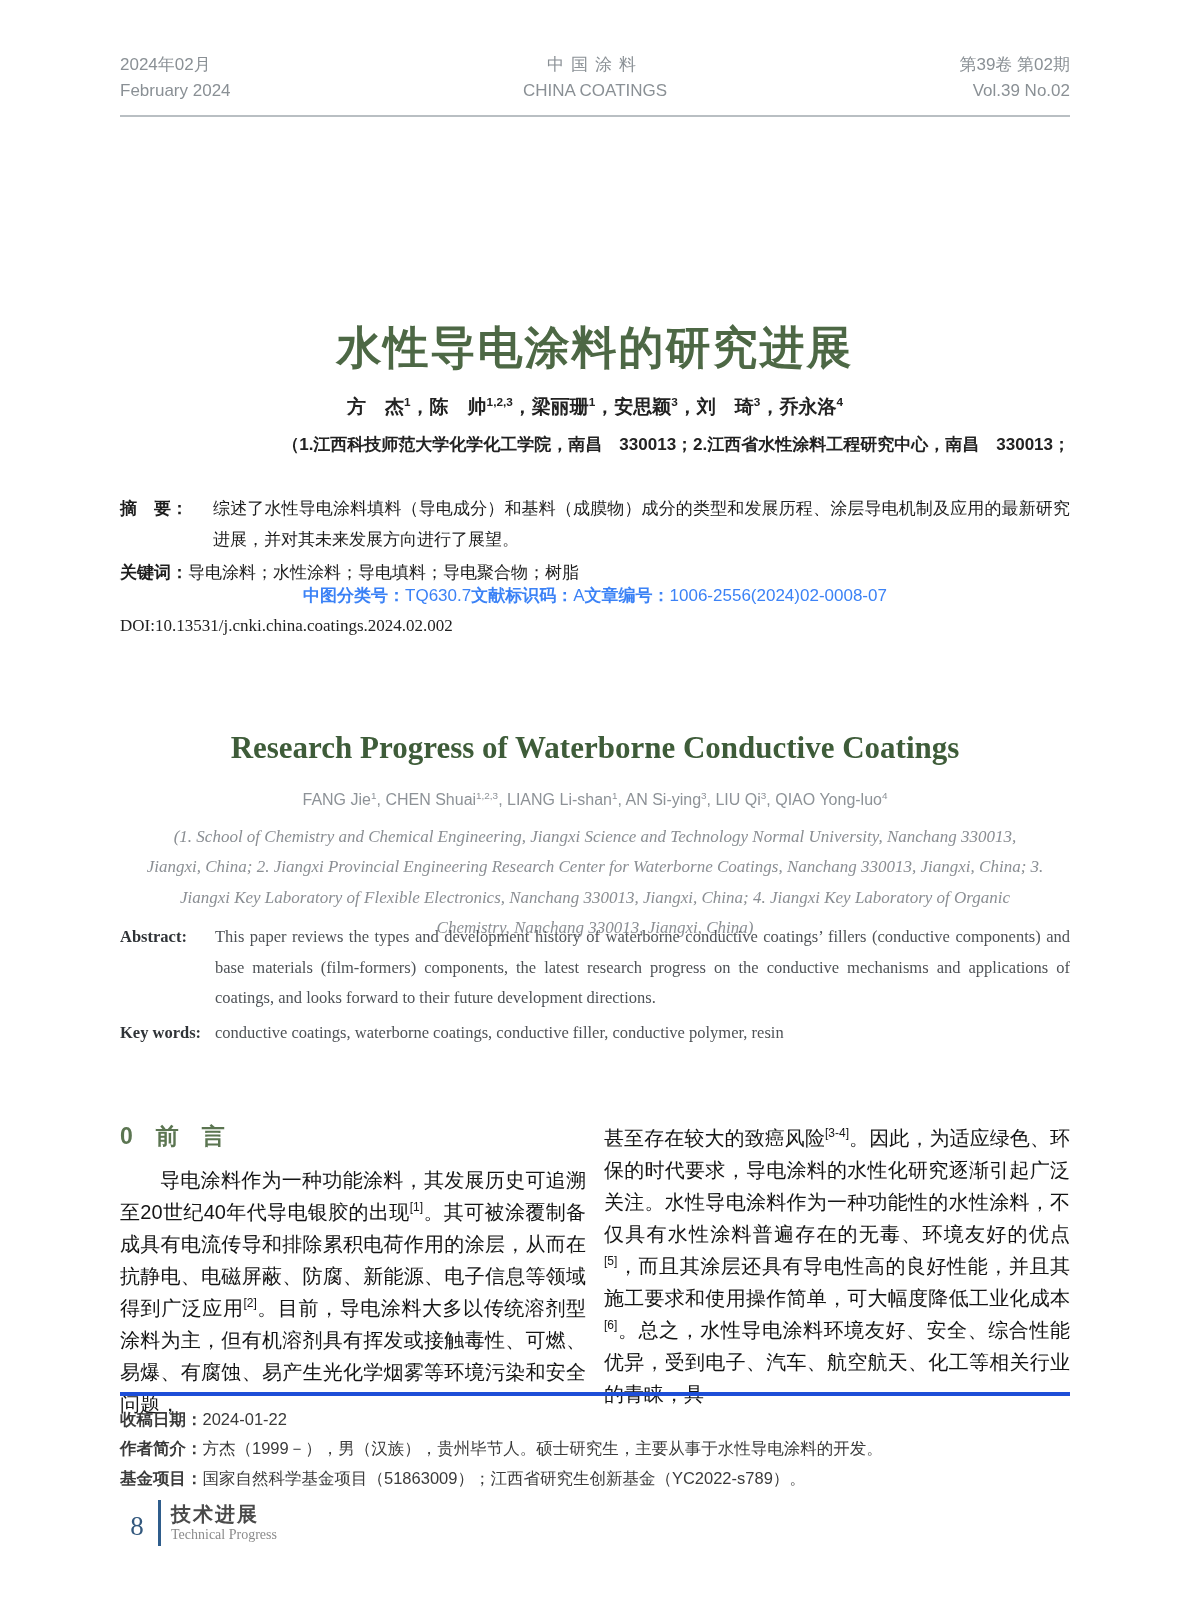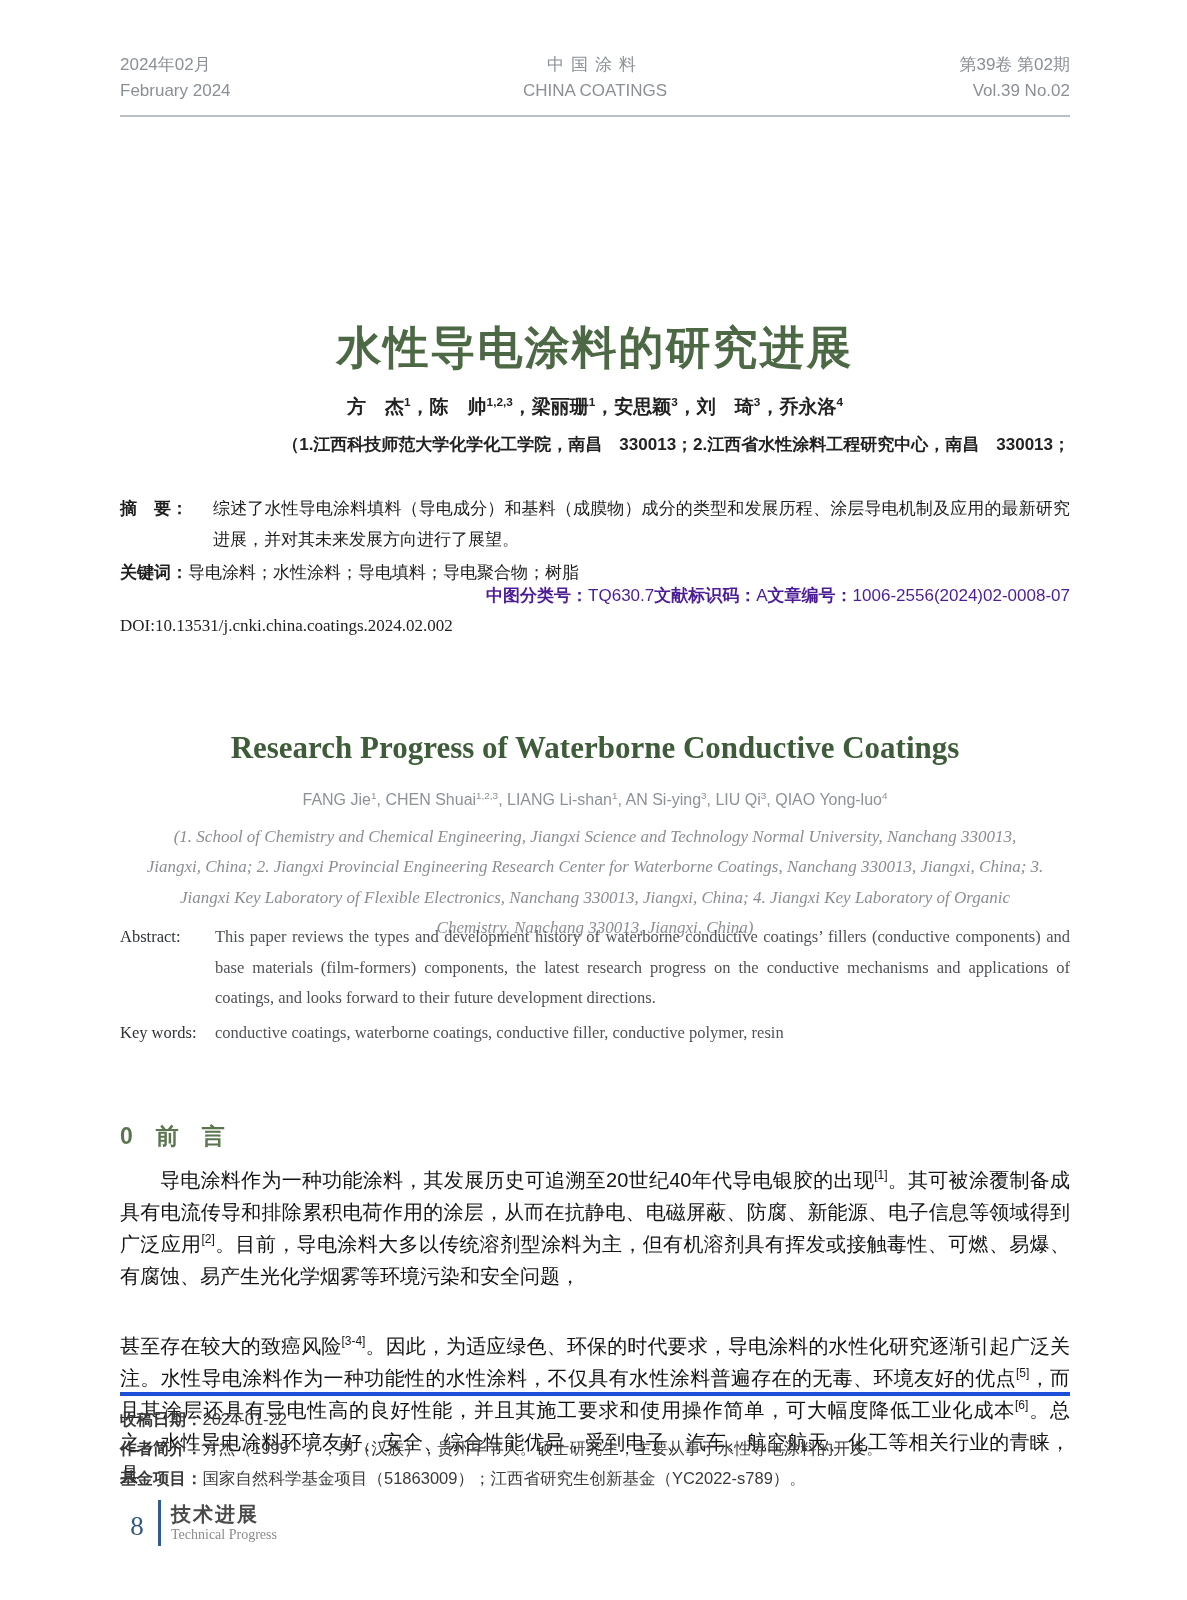--- a/index.html
+++ b/index.html
@@ -31,38 +31,38 @@
 
   
   .abs-zh{top:494px;font-size:17px;line-height:1.82;color:#1d1d1d;}
   .abs-row{display:flex;align-items:flex-start;}
   .abs-label{flex:0 0 93px;font-weight:700;white-space:nowrap;}
   .abs-text{flex:1;text-align:justify;}
   .kw-row{margin-top:2px;display:flex;}
   .kw-label{font-weight:700;white-space:nowrap;}
 
   
-  .meta-row{top:584px;display:flex;justify-content:flex-end;font-size:17px;color:#4c1d95;}
+  .meta-row{top:584px;display:flex;justify-content:center;font-size:17px;color:#3b82f6;}
   .meta-label{font-weight:700;}
   .doi-row{top:616px;font-family:"Liberation Serif",serif;font-size:17px;color:#222;}
 
   
   .title-en{top:730px;text-align:center;font-family:"Liberation Serif",serif;
     font-size:31px;font-weight:700;color:#3e5c39;}
   .authors-en{top:790px;text-align:center;font-size:16px;color:#8d9297;}
   .affil-en{top:822px;left:145px;width:900px;text-align:center;
     font-family:"Liberation Serif",serif;font-style:italic;font-size:17px;
     color:#8a8e93;line-height:1.78;}
   .abs-en{top:922px;font-family:"Liberation Serif",serif;font-size:16.5px;
     color:#4e5256;line-height:1.85;}
-  .abs-en .abs-label{flex:0 0 95px;color:#2f3337;font-weight:400;}
+  .abs-en .abs-label{flex:0 0 95px;color:#2f3337;font-weight:700;}
   .abs-en .kw-label{color:#2f3337;}
 
   
-  .body-cols{top:1122px;display:flex;gap:38px;flex-direction:column;}
+  .body-cols{top:1122px;display:flex;gap:18px;}
   .col{flex:1;font-size:20px;line-height:1.6;color:#141414;text-align:justify;}
   .sec-heading{font-size:23px;font-weight:700;color:#5b7551;margin:0 0 12px 0;line-height:1.3;}
   .body-p{margin:0;}
   .body-p.indent{text-indent:2em;}
   .ref{font-size:0.6em;}
 
   
   .footnote{top:1392px;border-top:4px solid #1d4ed8;padding-top:9px;
     font-size:16.5px;line-height:1.78;color:#3a3a3a;}
   .fn-label{font-weight:700;}

